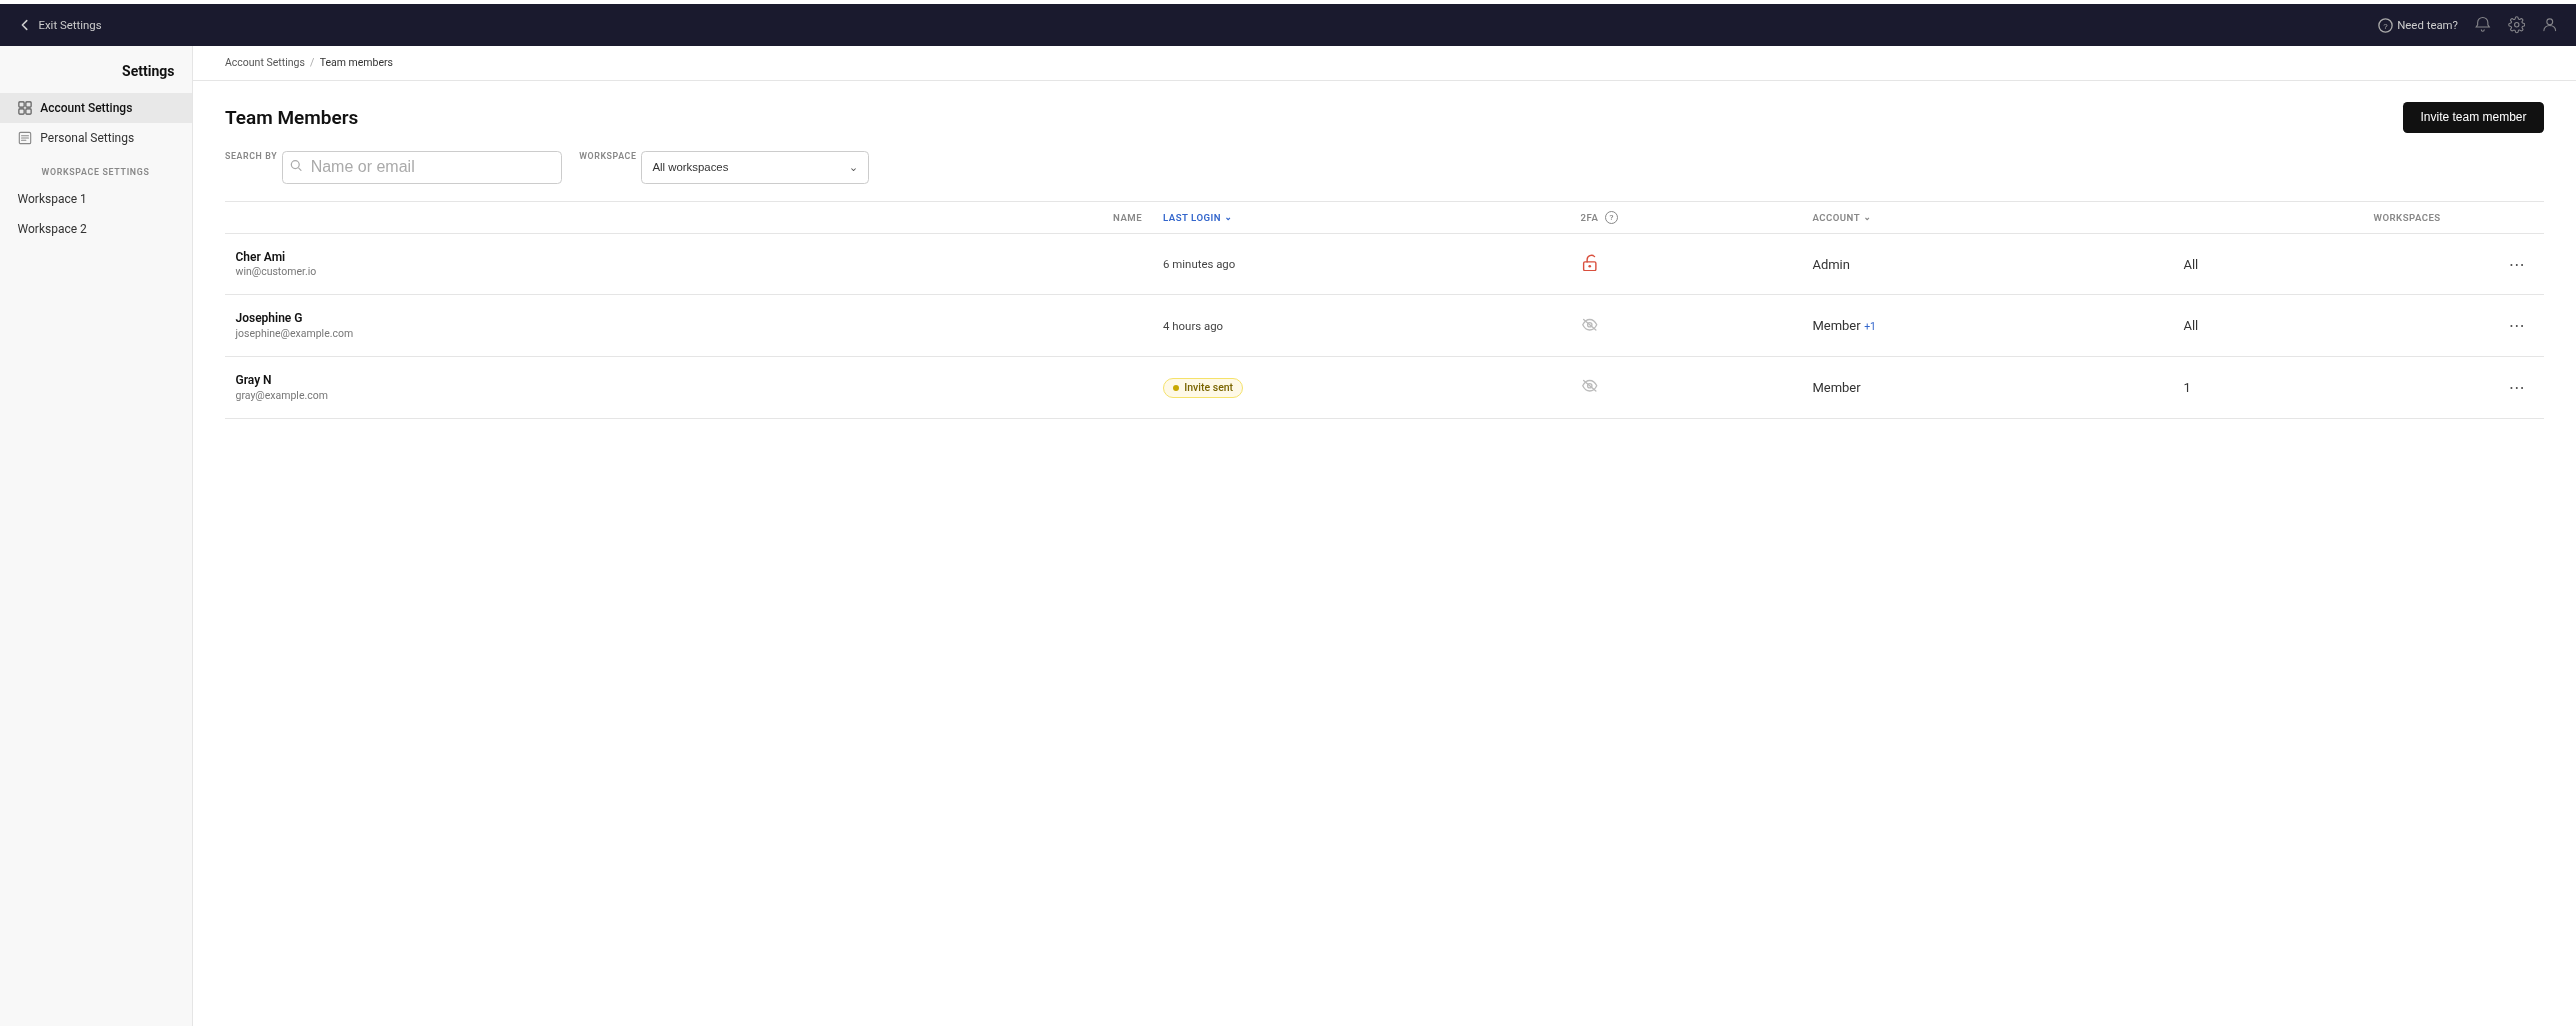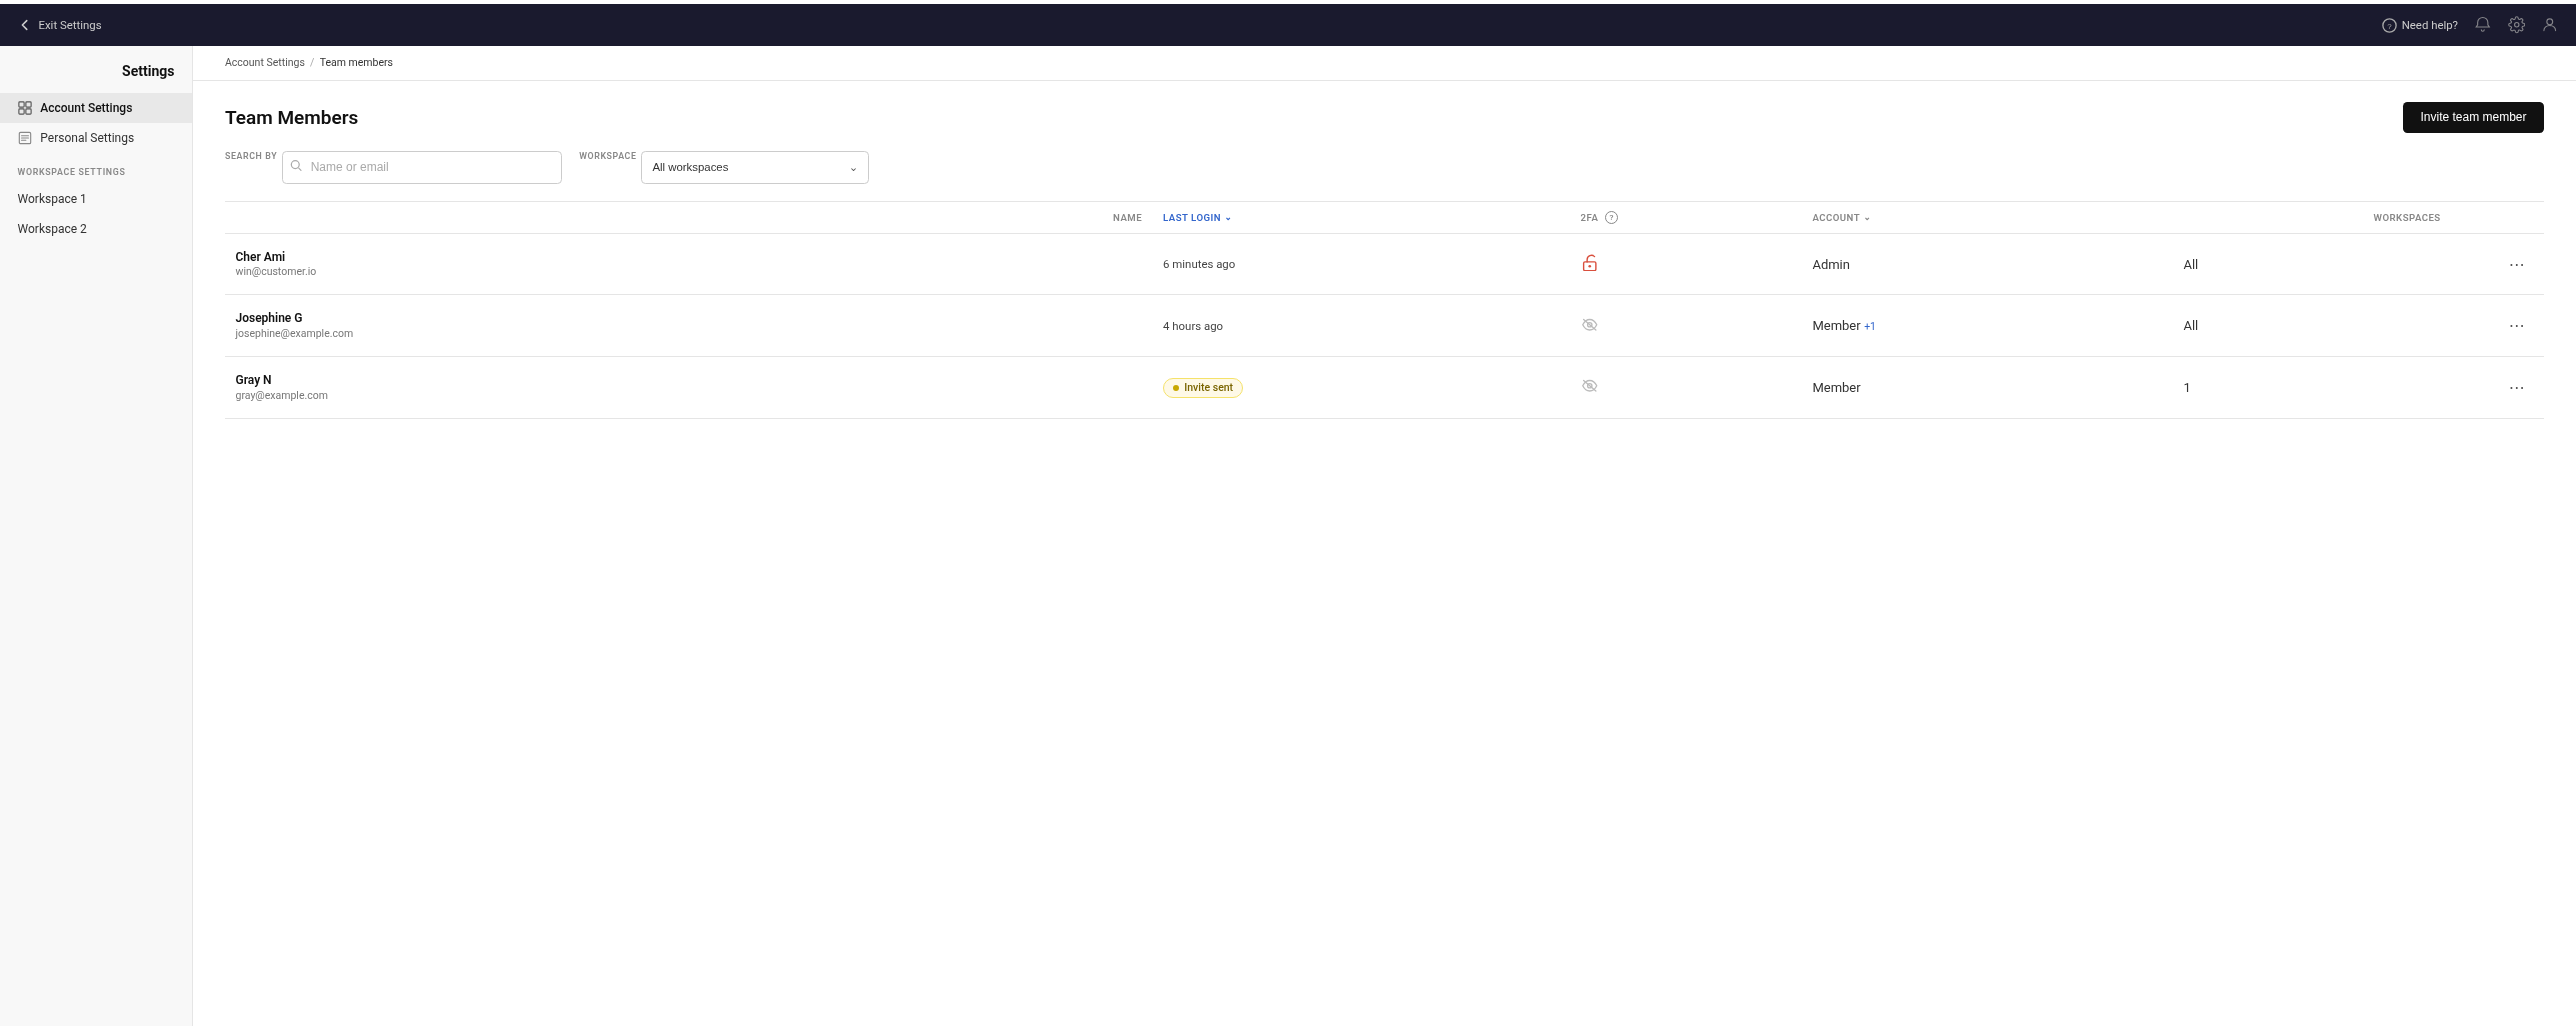--- a/index.html
+++ b/index.html
@@ -61,20 +61,21 @@
       border-right: 0.9px solid #e5e5e5;
       padding: 17.5px 0;
     }
     .sidebar-section-title {
       font-size: 8.8px;
       font-weight: 600;
       color: #888;
       letter-spacing: 0.08em;
       text-transform: uppercase;
       padding: 14px 17.5px 7px;
+      margin-left: 24px;
     }
     .sidebar-item {
       display: flex;
       align-items: center;
       gap: 8.8px;
       padding: 8px 17.5px;
       font-size: 12px;
       color: #333;
       cursor: pointer;
       border-radius: 0;
@@ -164,21 +165,21 @@
       color: #aaa;
       font-size: 12.3px;
       pointer-events: none;
     }
     .search-input {
       width: 280px;
       height: 33px;
       border: 0.9px solid #ccc;
       border-radius: 4.4px;
       padding: 0 10.5px 0 28px;
-      font-size: 12px;
+      font-size: 16px;
       color: #333;
       outline: none;
     }
     .search-input::placeholder { color: #aaa; }
     .workspace-select-wrapper {
       position: relative;
     }
     .workspace-select {
       width: 228px;
       height: 33px;
@@ -325,21 +326,21 @@
       <path d="M10 3L5 8l5 5" stroke="#ccc" stroke-width="1.8" stroke-linecap="round" stroke-linejoin="round"></path>
     </svg>
     <span>Exit Settings</span>
   </div>
   <div class="topnav-right">
     <div class="need-help">
       <svg width="15" height="15" viewBox="0 0 17 17" fill="none" style="font-size:13px">
         <circle cx="8.5" cy="8.5" r="7.5" stroke="#aaa" stroke-width="1.5"></circle>
         <text x="8.5" y="12.5" text-anchor="middle" font-size="9" fill="#aaa" font-family="sans-serif">?</text>
       </svg>
-      <span>Need help?</span>
+      <span>Need team?</span>
     </div>
     <svg class="nav-icon" viewBox="0 0 24 24" fill="none">
       <path d="M12 2a7 7 0 0 1 7 7v3l2 3H3l2-3V9a7 7 0 0 1 7-7z" stroke="#aaa" stroke-width="1.5" stroke-linecap="round"></path>
       <path d="M10 19a2 2 0 0 0 4 0" stroke="#aaa" stroke-width="1.5" stroke-linecap="round"></path>
     </svg>
     <svg class="nav-icon" viewBox="0 0 24 24" fill="none">
       <circle cx="12" cy="12" r="3" stroke="#aaa" stroke-width="1.5"></circle>
       <path d="M19.4 15a1.65 1.65 0 0 0 .33 1.82l.06.06a2 2 0 0 1-2.83 2.83l-.06-.06a1.65 1.65 0 0 0-1.82-.33 1.65 1.65 0 0 0-1 1.51V21a2 2 0 0 1-4 0v-.09A1.65 1.65 0 0 0 9 19.4a1.65 1.65 0 0 0-1.82.33l-.06.06a2 2 0 0 1-2.83-2.83l.06-.06A1.65 1.65 0 0 0 4.68 15a1.65 1.65 0 0 0-1.51-1H3a2 2 0 0 1 0-4h.09A1.65 1.65 0 0 0 4.6 9a1.65 1.65 0 0 0-.33-1.82l-.06-.06a2 2 0 0 1 2.83-2.83l.06.06A1.65 1.65 0 0 0 9 4.68a1.65 1.65 0 0 0 1-1.51V3a2 2 0 0 1 4 0v.09a1.65 1.65 0 0 0 1 1.51 1.65 1.65 0 0 0 1.82-.33l.06-.06a2 2 0 0 1 2.83 2.83l-.06.06A1.65 1.65 0 0 0 19.4 9a1.65 1.65 0 0 0 1.51 1H21a2 2 0 0 1 0 4h-.09a1.65 1.65 0 0 0-1.51 1z" stroke="#aaa" stroke-width="1.5"></path>
     </svg>
     <svg class="nav-icon" viewBox="0 0 24 24" fill="none">

